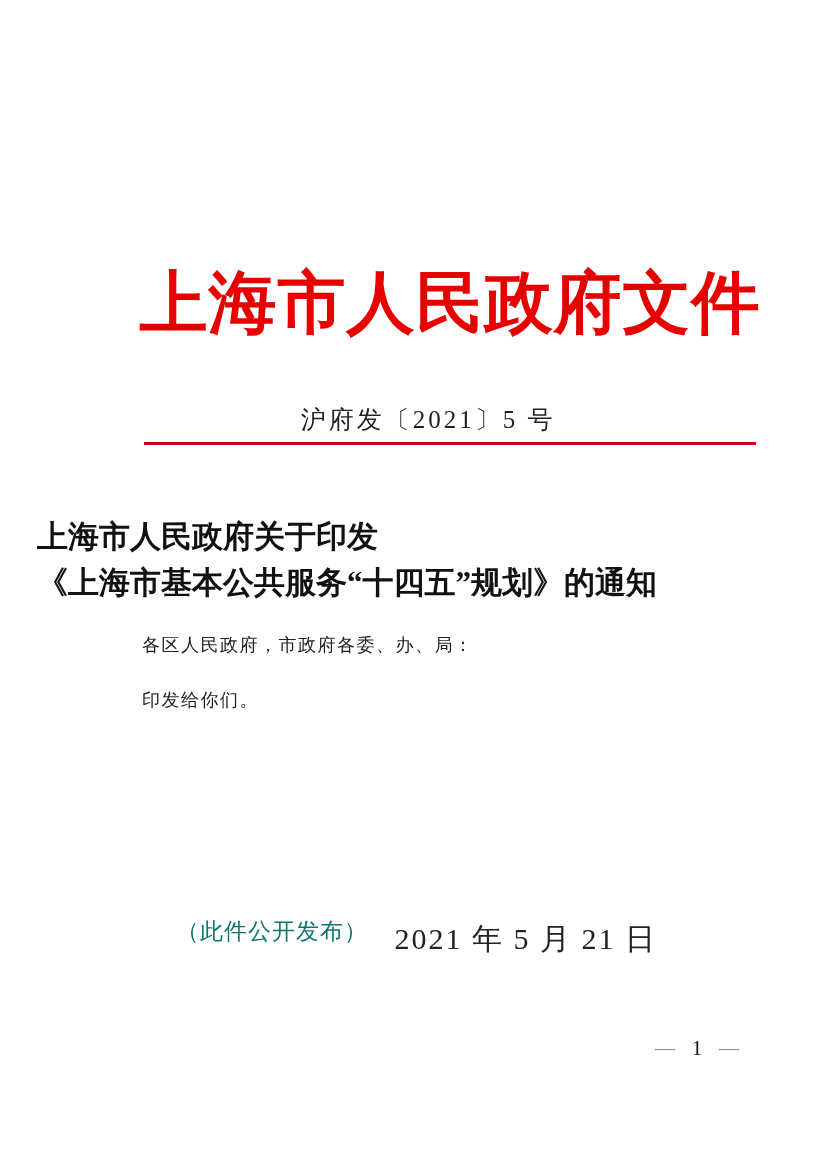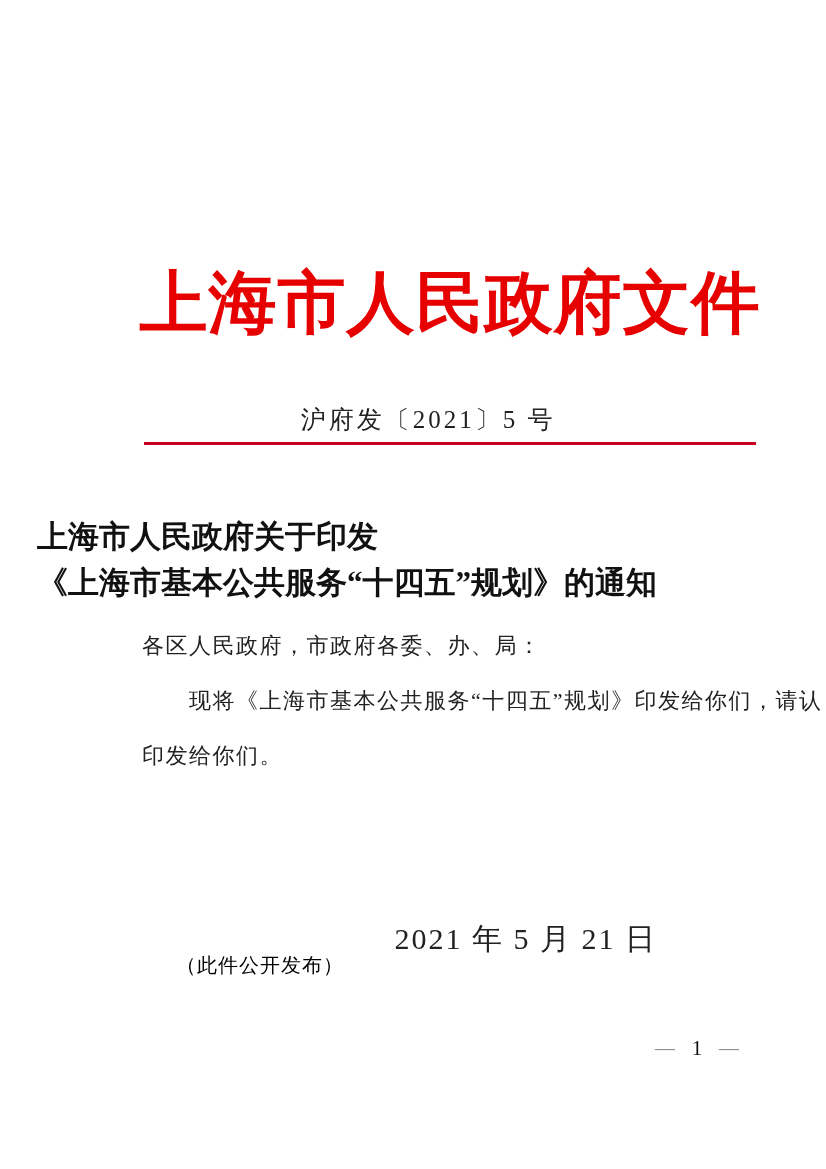--- a/index.html
+++ b/index.html
@@ -59,21 +59,21 @@
     line-height: 46px;
     font-weight: bold;
     color: #111111;
     white-space: nowrap;
   }
   .body-text {
     position: absolute;
     top: 618px;
     left: 105px;
     width: 632px;
-    font-size: 22px;
+    font-size: 18px;
     line-height: 55px;
     letter-spacing: 1.5px;
     color: #222222;
   }
   .body-text p {
     margin: 0;
     white-space: nowrap;
   }
   .body-text p.indent {
     text-indent: 47px;
@@ -82,25 +82,25 @@
     position: absolute;
     top: 919px;
     right: 206px;
     font-size: 30px;
     letter-spacing: 2px;
     color: #222222;
     white-space: nowrap;
   }
   .release-note {
     position: absolute;
-    top: 952px;
+    top: 916px;
     left: 139px;
-    font-size: 20px;
+    font-size: 23px;
     letter-spacing: 1px;
-    color: #000000;
+    color: #0f766e;
     white-space: nowrap;
   }
   .page-number {
     position: absolute;
     top: 1036px;
     left: 618px;
     width: 84px;
     display: flex;
     justify-content: space-between;
     align-items: center;
@@ -125,21 +125,20 @@
 
   <div class="red-rule"></div>
 
   <div class="notice-title">
     <div>上海市人民政府关于印发</div>
     <div>《上海市基本公共服务“十四五”规划》的通知</div>
   </div>
 
   <div class="body-text">
     <p>各区人民政府，市政府各委、办、局：</p>
-    <p class="indent">现将《上海市基本公共服务“十四五”规划》印发给你们，请认</p>
     <p>印发给你们。</p>
   </div>
 
   <div class="issue-date">2021 年 5 月 21 日</div>
 
   <div class="release-note">（此件公开发布）</div>
 
   <div class="page-number">
     <span class="dash">—</span>
     <span class="num">1</span>

